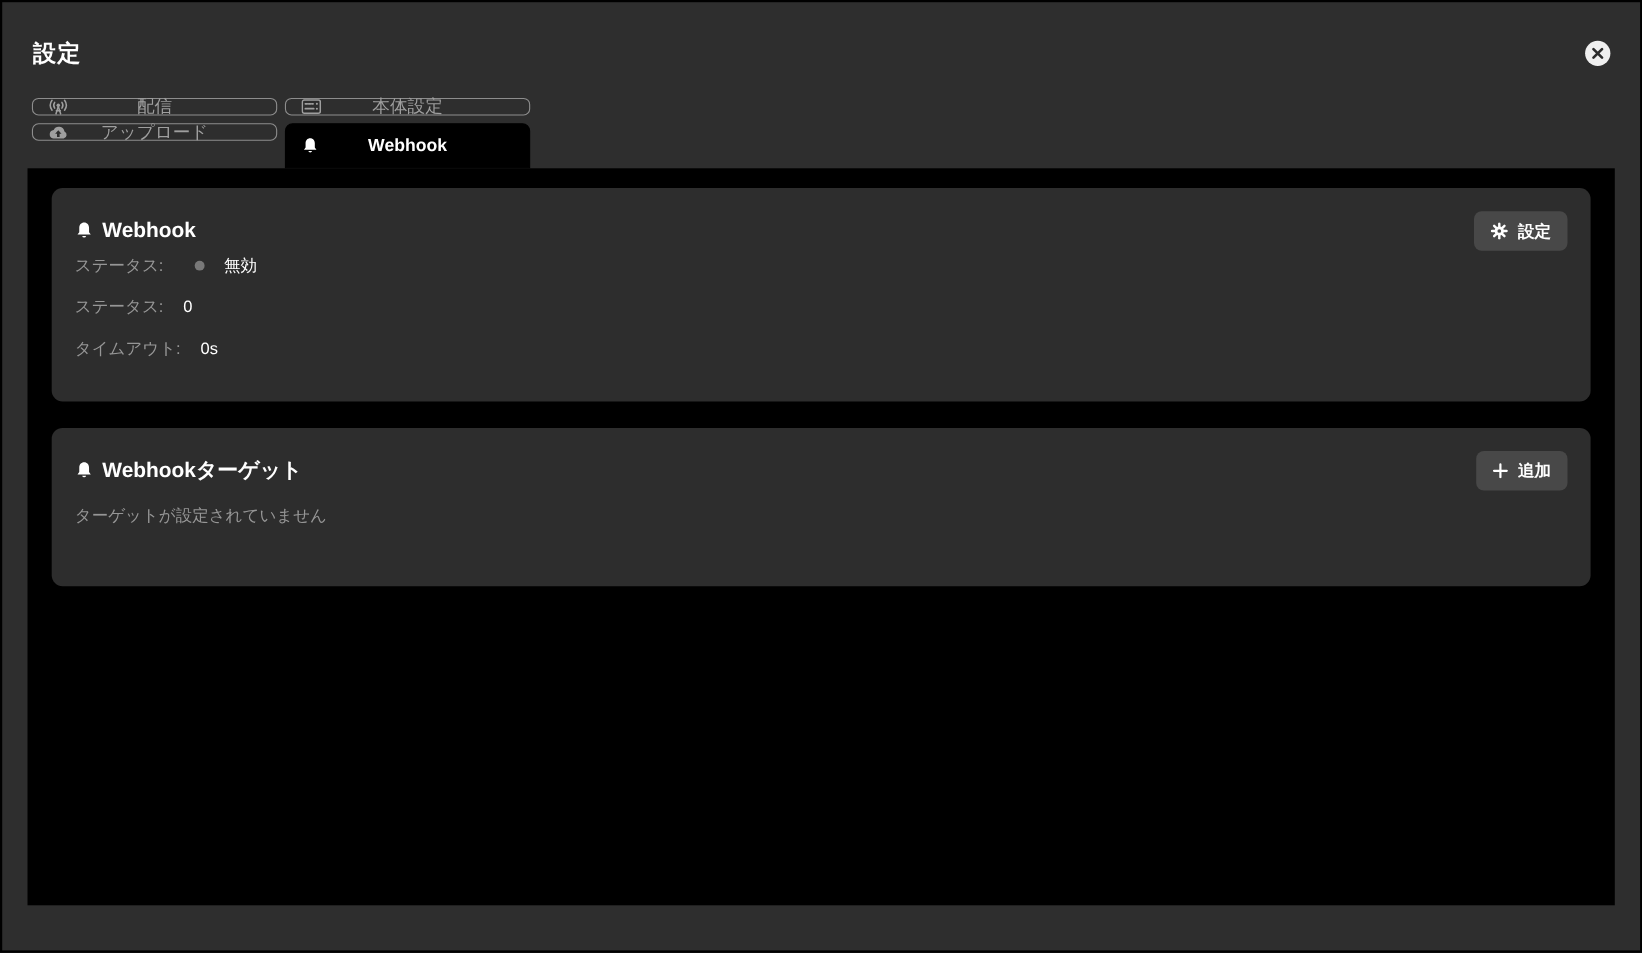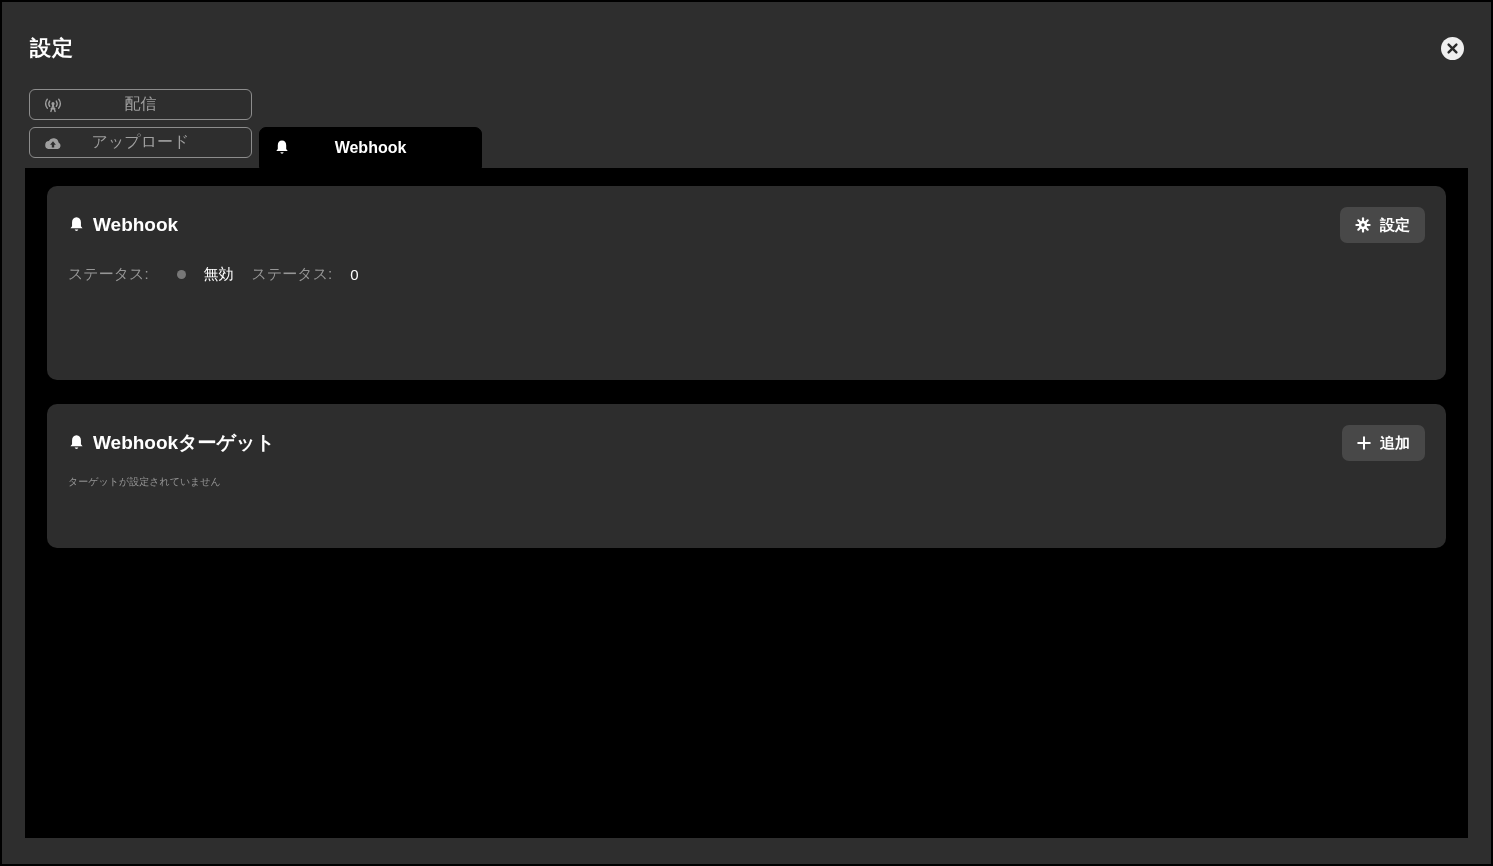--- a/index.html
+++ b/index.html
@@ -23,21 +23,21 @@
     background: #efefef;
     display: flex; align-items: center; justify-content: center;
     cursor: pointer;
   }
   
   .tabs { margin: 27px 27px 0 27px; }
   .tab-row { display: flex; gap: 7px; align-items: flex-start; }
   .tab-row.second { margin-top: 7px; height: 41px; }
   .tab {
     position: relative;
-    width: 223px; height: 31px;
+    width: 223px; height: 16px;
     border: 1px solid #8d8d8d; border-radius: 6px;
     display: flex; align-items: center; justify-content: center;
     color: #9f9f9f; font-size: 16px;
     cursor: pointer; background: transparent;
   }
   .tab .tab-icon {
     position: absolute; left: 14px; top: 50%;
     transform: translateY(-50%);
     display: flex; align-items: center;
   }
@@ -68,29 +68,29 @@
   }
   .card-btn {
     margin-left: auto;
     background: #484848; border: none; border-radius: 7px;
     height: 36px; padding: 0 15px;
     display: flex; align-items: center; gap: 9px;
     color: #fff; font-size: 15px; font-weight: bold;
     font-family: inherit;
     cursor: pointer;
   }
-  .fields { margin-top: 21px; display: flex; flex-direction: row; gap: 18px; }
+  .fields { margin-top: 3px; display: flex; flex-direction: column; gap: 18px; }
   .field { display: flex; align-items: center; height: 20px; font-size: 15px; }
   .field-label { color: #969696; }
   .field-value { color: #ffffff; font-weight: normal; margin-left: 18px; }
   .status-dot {
     width: 9px; height: 9px; border-radius: 50%;
     background: #787878; margin-left: 28px;
   }
-  .empty-message { margin-top: 14px; color: #969696; font-size: 10px; }
+  .empty-message { margin-top: 14px; color: #969696; font-size: 15px; }
   .icon-svg { display: block; }
 </style>
 </head>
 <body>
 
 <div class="titlebar">
   <div class="window-title">設定</div>
   <div class="close-btn">
     <span>
       <svg class="icon-svg" width="13" height="13" viewBox="0 0 13 13">
@@ -116,20 +116,32 @@
             <path d="M14.7 1.7 A7.6 7.6 0 0 1 14.7 10.7"></path>
         </svg>
       </span>
       <span>配信</span>
     </div>
 
 
 
 
 
+    <div class="tab">
+      <span class="tab-icon">
+        <svg class="icon-svg" width="18" height="14" viewBox="0 0 18 14" stroke="currentColor" fill="none" stroke-linecap="round">
+          <rect x="0.8" y="1" width="16.4" height="12" rx="1.8" stroke-width="1.4"></rect>
+          <path d="M3.6 4.4 h7" stroke-width="1.6" stroke-dasharray="1.7 1.3"></path>
+          <circle cx="14.1" cy="4.4" r="0.95" fill="currentColor" stroke="none"></circle>
+          <path d="M3.6 8.8 h7.6" stroke-width="1.6"></path>
+          <circle cx="14.1" cy="8.8" r="0.95" fill="currentColor" stroke="none"></circle>
+        </svg>
+      </span>
+      <span>本体設定</span>
+    </div>
 
   </div>
 
   <div class="tab-row second">
 
     <div class="tab">
       <span class="tab-icon">
         <svg class="icon-svg" width="18" height="13" viewBox="0 0 18 13" fill="currentColor">
           <path d="M4.4 12.5 A4 4 0 0 1 4.8 4.6 A5.2 5.2 0 0 1 14.6 6.1 A3.4 3.4 0 0 1 13.9 12.5 Z"></path>
           <path d="M9 4.8 L11.9 8.2 L10.2 8.2 L10.2 11 L7.8 11 L7.8 8.2 L6.1 8.2 Z" fill="#2e2e2e"></path>
@@ -188,20 +200,24 @@
     <div class="fields">
       <div class="field">
         <span class="field-label">ステータス:</span>
         <span class="status-dot"></span>
         <span class="field-value">無効</span>
       </div>
       <div class="field">
         <span class="field-label">ステータス:</span>
         <span class="field-value">0</span>
       </div>
+      <div class="field">
+        <span class="field-label">タイムアウト:</span>
+        <span class="field-value">0s</span>
+      </div>
     </div>
   </div>
 
   <div class="card targets">
     <div class="card-header">
       <div class="card-title">
         <span>
           <svg class="icon-svg" width="17" height="18" viewBox="0 0 16 17" fill="#ffffff">
             <path d="M8 1.1 C5.4 1.1 3.8 3.1 3.8 5.8 L3.8 9.6 L2.3 11.6 L13.7 11.6 L12.2 9.6 L12.2 5.8 C12.2 3.1 10.6 1.1 8 1.1 Z"></path>
             <path d="M6.3 12.8 A1.75 1.75 0 0 0 9.7 12.8 Z"></path>

